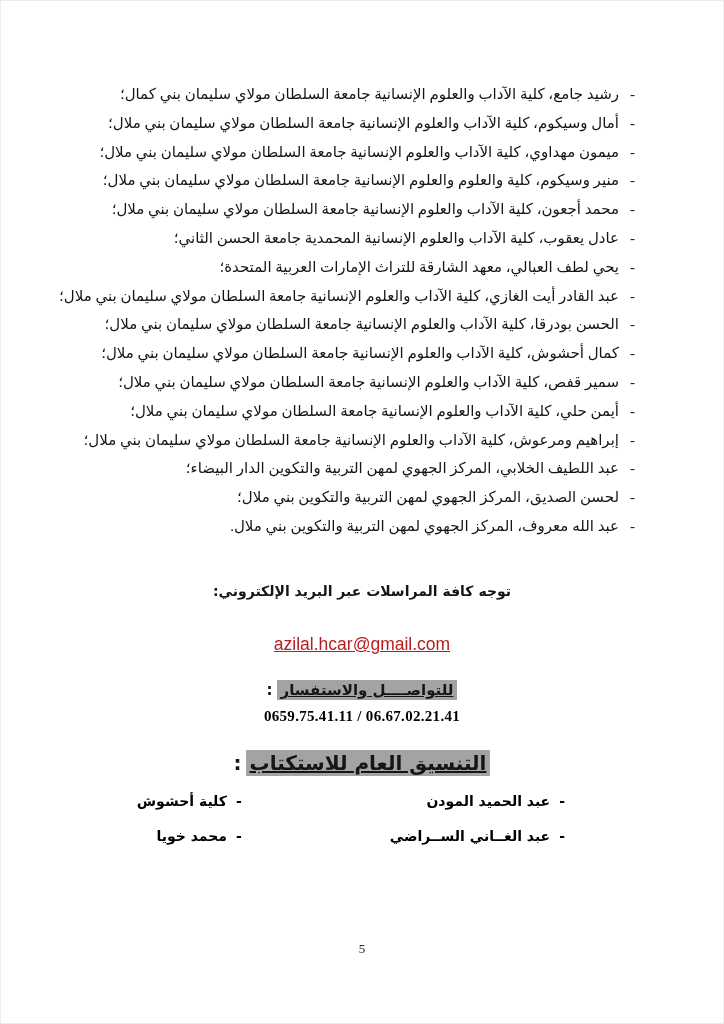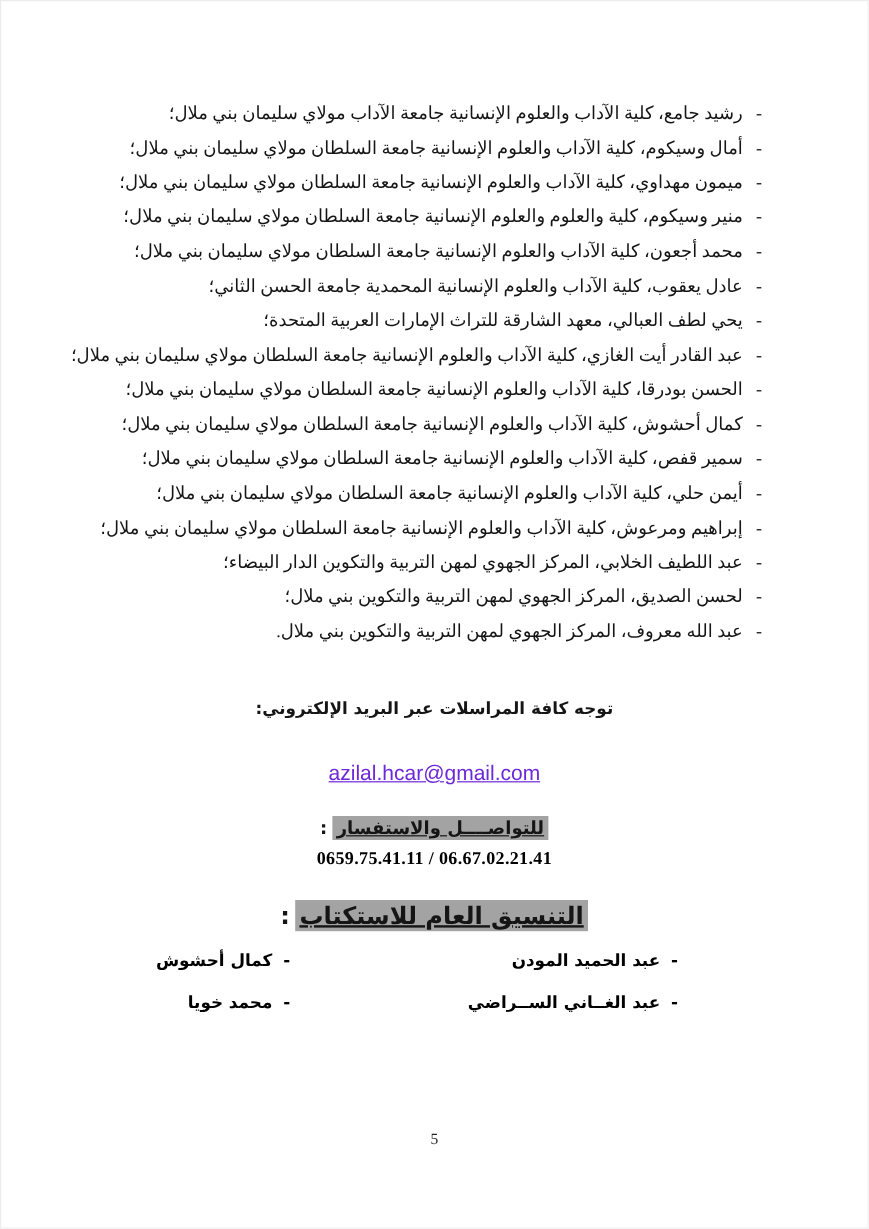--- a/index.html
+++ b/index.html
@@ -23,21 +23,21 @@
     display:flex;direction:rtl;align-items:baseline;
     height:28.8px;font-size:15px;white-space:nowrap;
   }
   .participants .dash{margin-left:11px;flex:0 0 auto;}
   
   .center{position:absolute;left:0;right:0;text-align:center;}
   .notice{top:582px;direction:rtl;font-family:"DejaVu Sans",sans-serif;font-weight:700;font-size:14px;}
   .email-line{top:633px;}
   .email{
     font-family:"Liberation Sans","DejaVu Sans",sans-serif;
-    font-size:17.5px;color:#6d28d9;text-decoration:underline;cursor:pointer;
+    font-size:17.5px;color:#b91c1c;text-decoration:underline;cursor:pointer;
   }
   .contact-line{top:680px;direction:rtl;font-family:"DejaVu Sans",sans-serif;font-weight:700;font-size:15px;}
   .hl{background:#a3a3a3;text-decoration:underline;padding:1px 4px;}
   .colon{padding-right:4px;}
   .phones{
     top:707px;direction:ltr;
     font-family:"Liberation Serif",serif;font-weight:700;font-size:15px;color:#000;
     letter-spacing:0.3px;
   }
   .coord-heading{top:750px;direction:rtl;font-family:"DejaVu Sans",sans-serif;font-weight:700;font-size:20px;}
@@ -55,21 +55,21 @@
   .pagenum{top:940px;font-size:13px;font-family:"Liberation Serif",serif;color:#222;}
 </style>
 </head>
 <body>
 
 <div class="page">
 
   <ul class="participants">
     <li>
       <span class="dash">-</span>
-      <span class="txt">رشيد جامع، كلية الآداب والعلوم الإنسانية جامعة الآداب مولاي سليمان بني ملال؛</span>
+      <span class="txt">رشيد جامع، كلية الآداب والعلوم الإنسانية جامعة السلطان مولاي سليمان بني كمال؛</span>
     </li>
       <li>
       <span class="dash">-</span>
       <span class="txt">أمال وسيكوم، كلية الآداب والعلوم الإنسانية جامعة السلطان مولاي سليمان بني ملال؛</span>
     </li>
       <li>
       <span class="dash">-</span>
       <span class="txt">ميمون مهداوي، كلية الآداب والعلوم الإنسانية جامعة السلطان مولاي سليمان بني ملال؛</span>
     </li>
       <li>
@@ -149,21 +149,21 @@
         <span>عبد الحميد المودن</span>
       </div>
         <div class="coord-row">
         <span class="dash">-</span>
         <span>عبد الغــاني الســراضي</span>
       </div>
     </div>
     <div class="coord-col coord-col-left">
       <div class="coord-row">
         <span class="dash">-</span>
-        <span>كمال أحشوش</span>
+        <span>كلية أحشوش</span>
       </div>
         <div class="coord-row">
         <span class="dash">-</span>
         <span>محمد خويا</span>
       </div>
     </div>
   </div>
 
   <div class="center pagenum">5</div>
 

